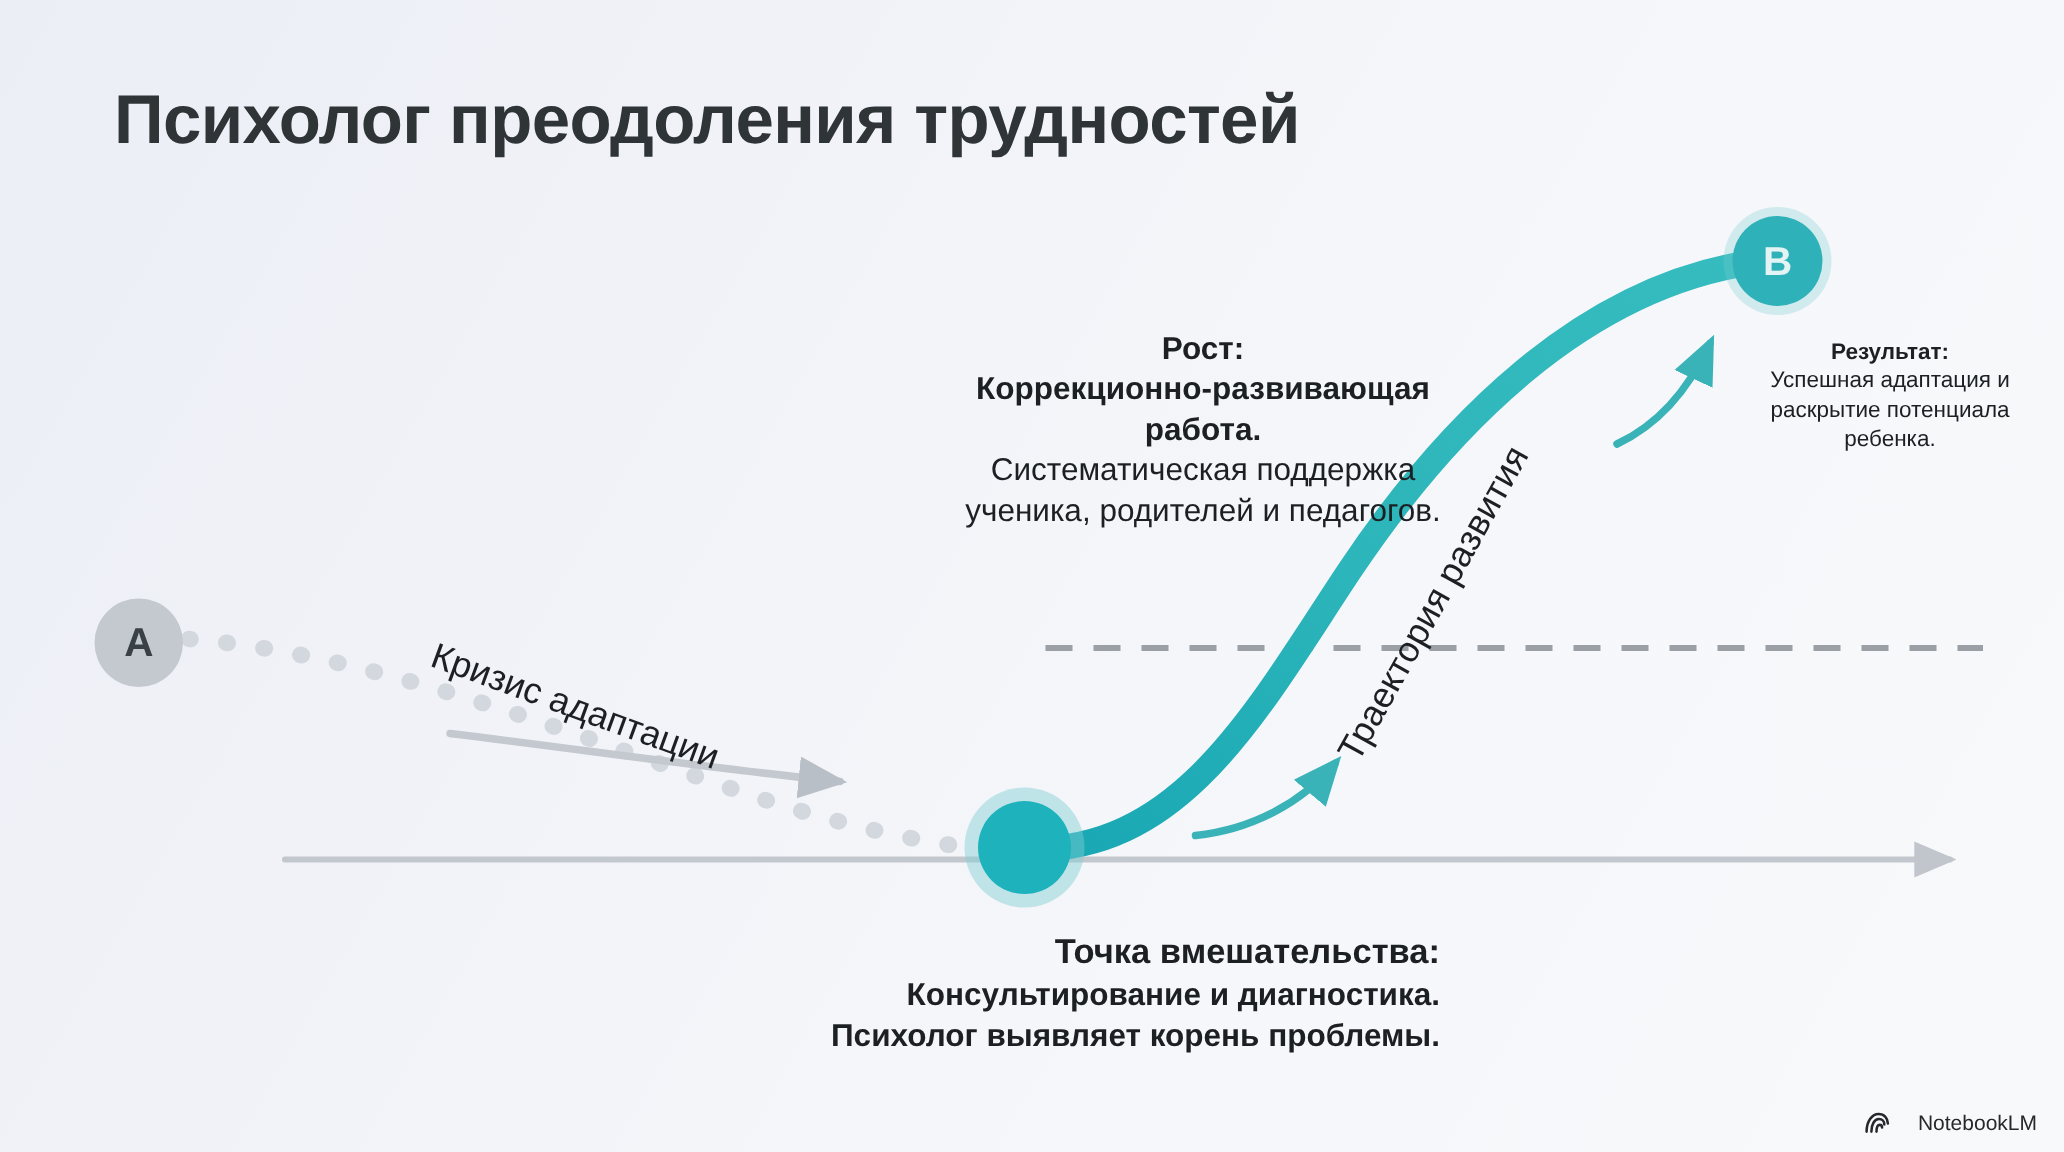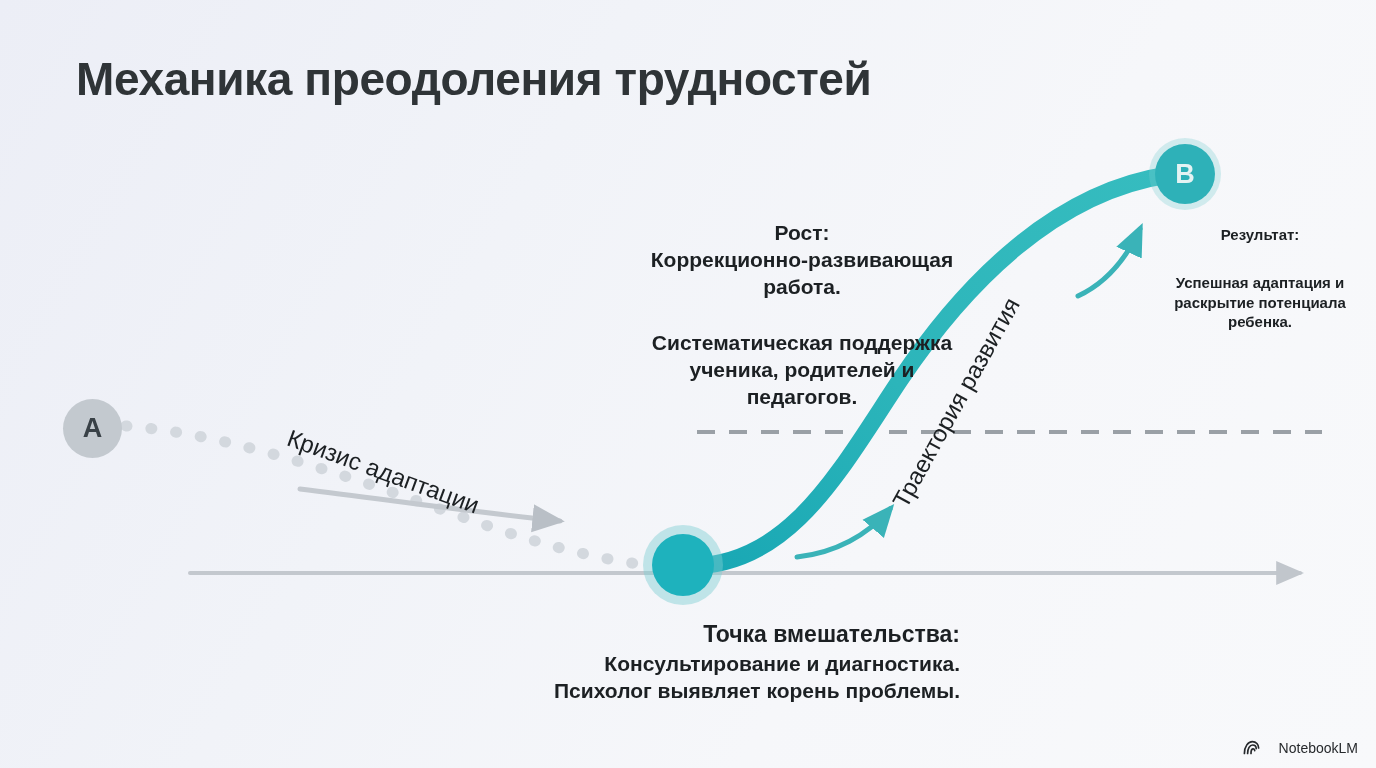--- a/index.html
+++ b/index.html
@@ -103,22 +103,21 @@
   .block {
     position: absolute;
     color: #1c2023;
     line-height: 1.29;
     text-align: center;
   }
   .block .hd {
     font-weight: bold;
   }
   .block .bd {
-    font-weight: bold;
-    margin-top: 29px;
+    font-weight: normal;
   }
 
   #blk-start {
     left: 62px;
     top: 470px;
     width: 230px;
     font-size: 21px;
   }
   #blk-growth {
     left: 632px;
@@ -151,32 +150,33 @@
     font-size: 21px;
     font-weight: bold;
   }
 
   
   #watermark {
     position: absolute;
     right: 18px;
     bottom: 12px;
     display: flex;
+    align-items: center;
     gap: 19px;
     font-size: 14px;
     color: #26292c;
   }
   #watermark svg { display: block; }
 </style>
 </head>
 <body>
 
 <div id="stage">
 
-  <div id="title">Механика преодоления трудностей</div>
+  <div id="title">Психолог преодоления трудностей</div>
 
   <svg id="canvas" viewBox="0 0 1376 768">
     <defs>
       <linearGradient id="tealGrad" x1="0" y1="1" x2="1" y2="0">
         <stop offset="0%" stop-color="#18a7b4"></stop>
         <stop offset="45%" stop-color="#2cb5ba"></stop>
         <stop offset="100%" stop-color="#36bcbf"></stop>
       </linearGradient>
       <marker id="arrowGray" viewBox="0 0 10 10" refX="8.5" refY="5" markerWidth="7" markerHeight="7" orient="auto-start-reverse">
         <path d="M0,0.7 L10,5 L0,9.3 z" fill="#c1c6cc"></path>

